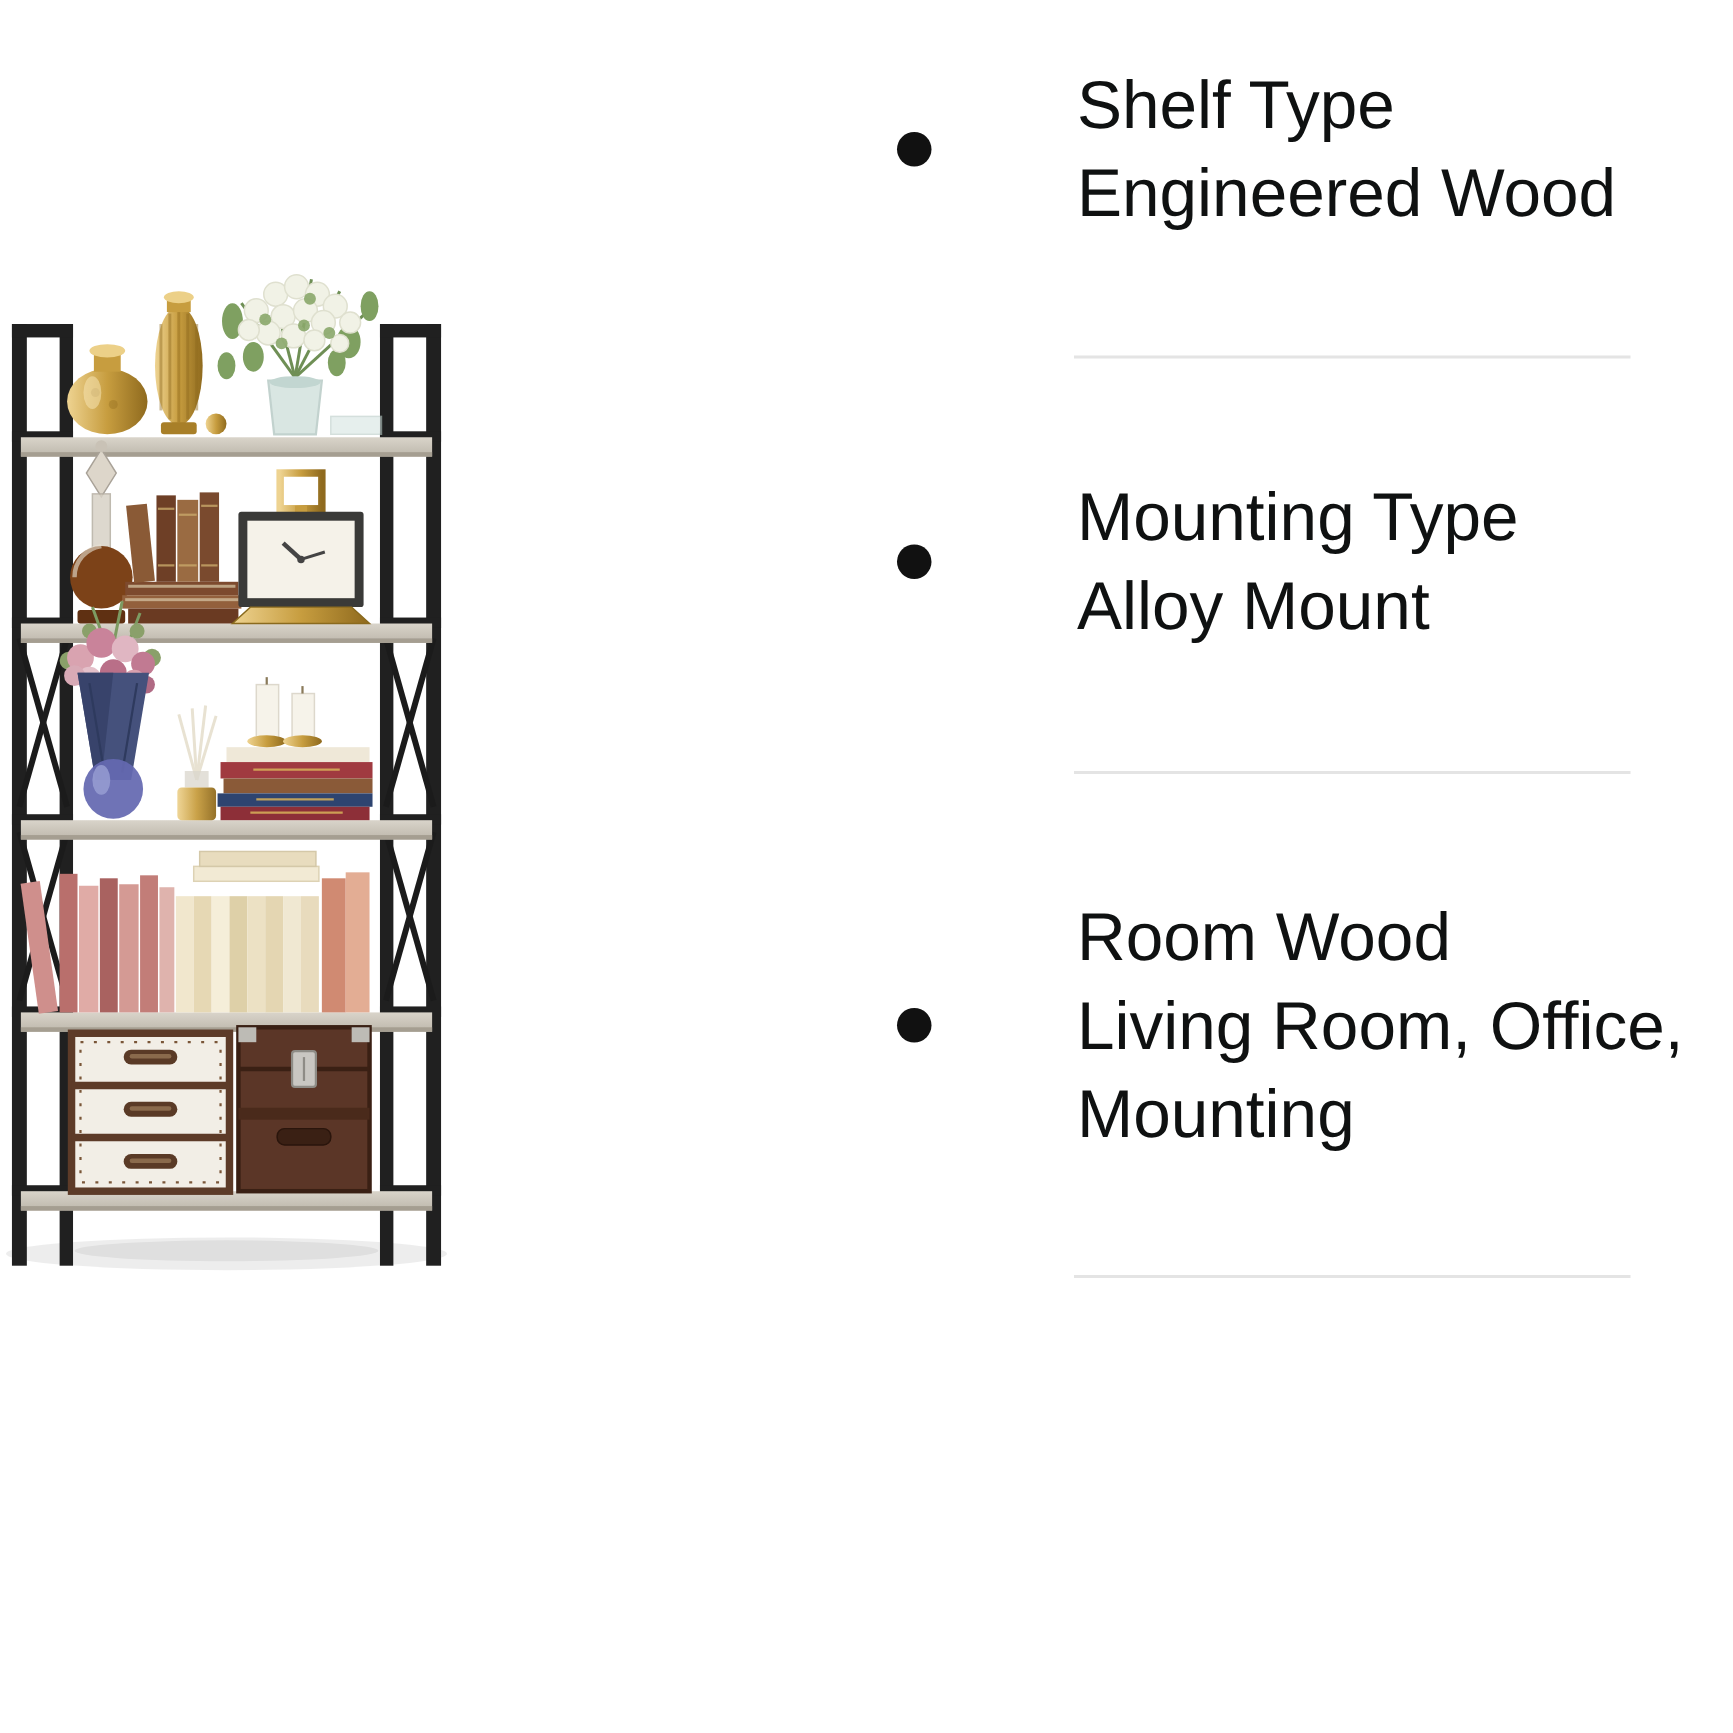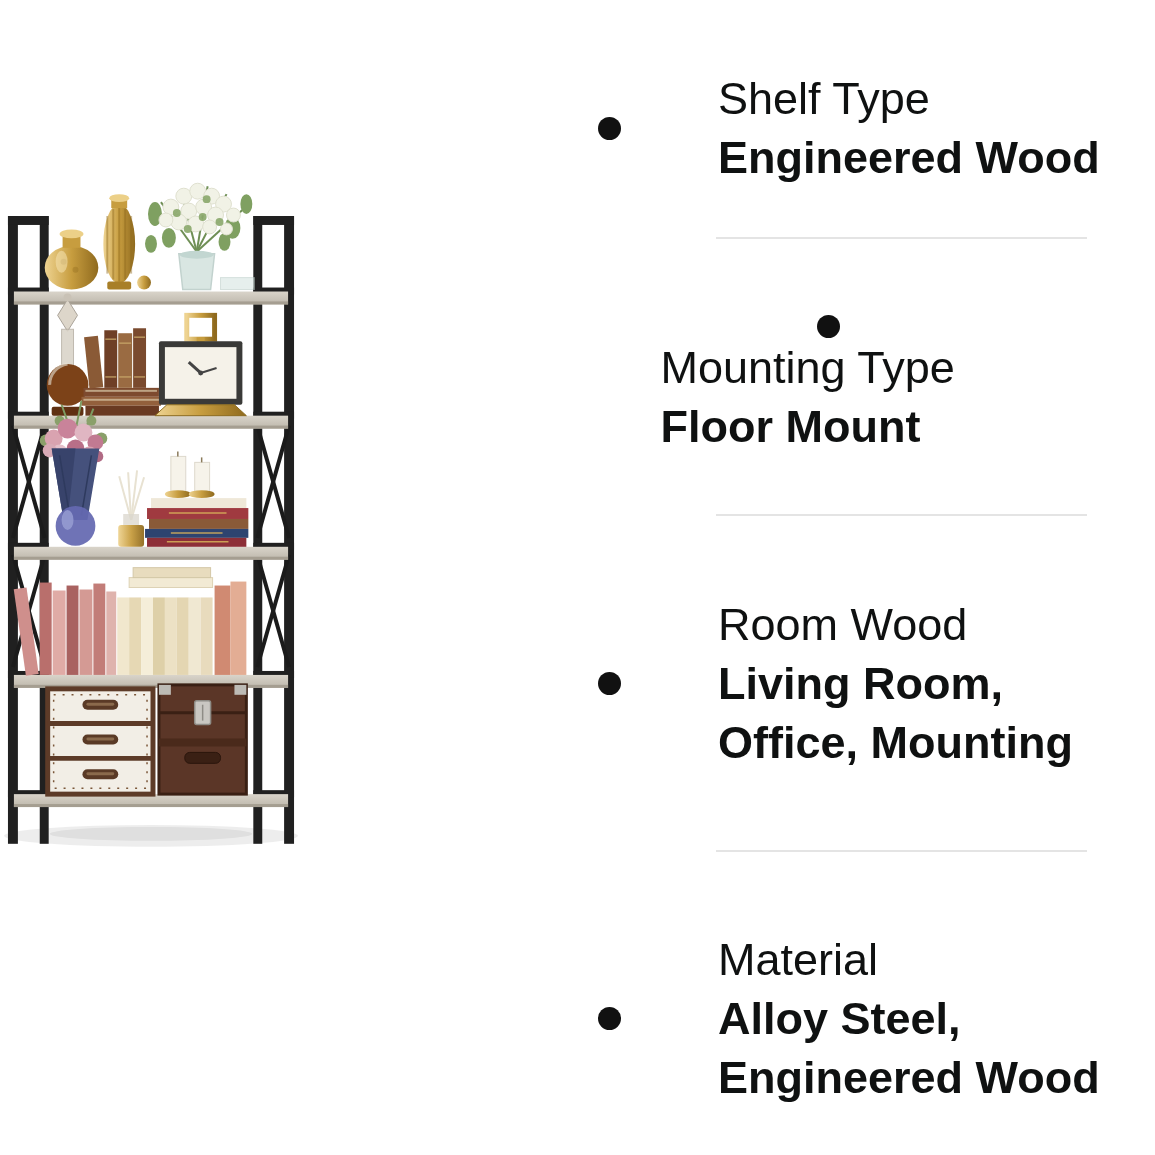--- a/index.html
+++ b/index.html
@@ -30,35 +30,35 @@
   .bullet {
     flex: 0 0 auto;
     width: 23px;
     height: 23px;
     border-radius: 50%;
     background: #111111;
     margin-right: 97px;
   }
   .feature-text { width: 432px; color: #0f1111; }
   .f-label { font-size: 45px; line-height: 59px; font-weight: 400; }
-  .f-value { font-size: 45px; line-height: 59px; font-weight: 700; }
+  .f-value { font-size: 45px; line-height: 59px; font-weight: 400; }
 
   .divider {
     position: absolute;
     left: 716px;
     width: 371px;
     height: 2px;
     background: #e4e4e4;
   }
   #divider-1 { top: 237px; }
   #divider-2 { top: 514px; }
   #divider-3 { top: 850px; }
 
-  #feature-1 { top: 40px; margin-top: 29px; }
-  #feature-2 { top: 315px; flex-direction: column; }
+  #feature-1 { top: 40px; }
+  #feature-2 { top: 315px; }
   #feature-3 { top: 595px; }
   #feature-4 { top: 930px; }
 </style>
 </head>
 <body>
 
 <div class="canvas">
 
   <div class="product-figure" role="img" aria-label="Five-tier bookshelf with black metal frame and light grey wood shelves, styled with gold vases, a white flower bouquet, vintage books, a gold clock, a pink bouquet, candles, rows of pink and cream books, and two vintage storage trunks">
     <svg viewBox="0 0 300 672" xmlns="http://www.w3.org/2000/svg">
@@ -341,37 +341,30 @@
       <div class="f-value">Engineered Wood</div>
     </div>
   </div>
 
   <div class="divider" id="divider-1"></div>
 
   <div class="feature" id="feature-2">
     <span class="bullet"></span>
     <div class="feature-text">
       <div class="f-label">Mounting Type</div>
-      <div class="f-value">Floor Mount</div>
+      <div class="f-value">Alloy Mount</div>
     </div>
   </div>
 
   <div class="divider" id="divider-2"></div>
 
   <div class="feature" id="feature-3">
     <span class="bullet"></span>
     <div class="feature-text">
       <div class="f-label">Room Wood</div>
       <div class="f-value">Living Room, Office, Mounting</div>
     </div>
   </div>
 
   <div class="divider" id="divider-3"></div>
 
-  <div class="feature" id="feature-4">
-    <span class="bullet"></span>
-    <div class="feature-text">
-      <div class="f-label">Material</div>
-      <div class="f-value">Alloy Steel, Engineered Wood</div>
-    </div>
-  </div>
 
 </div>
 
 </body></html>

